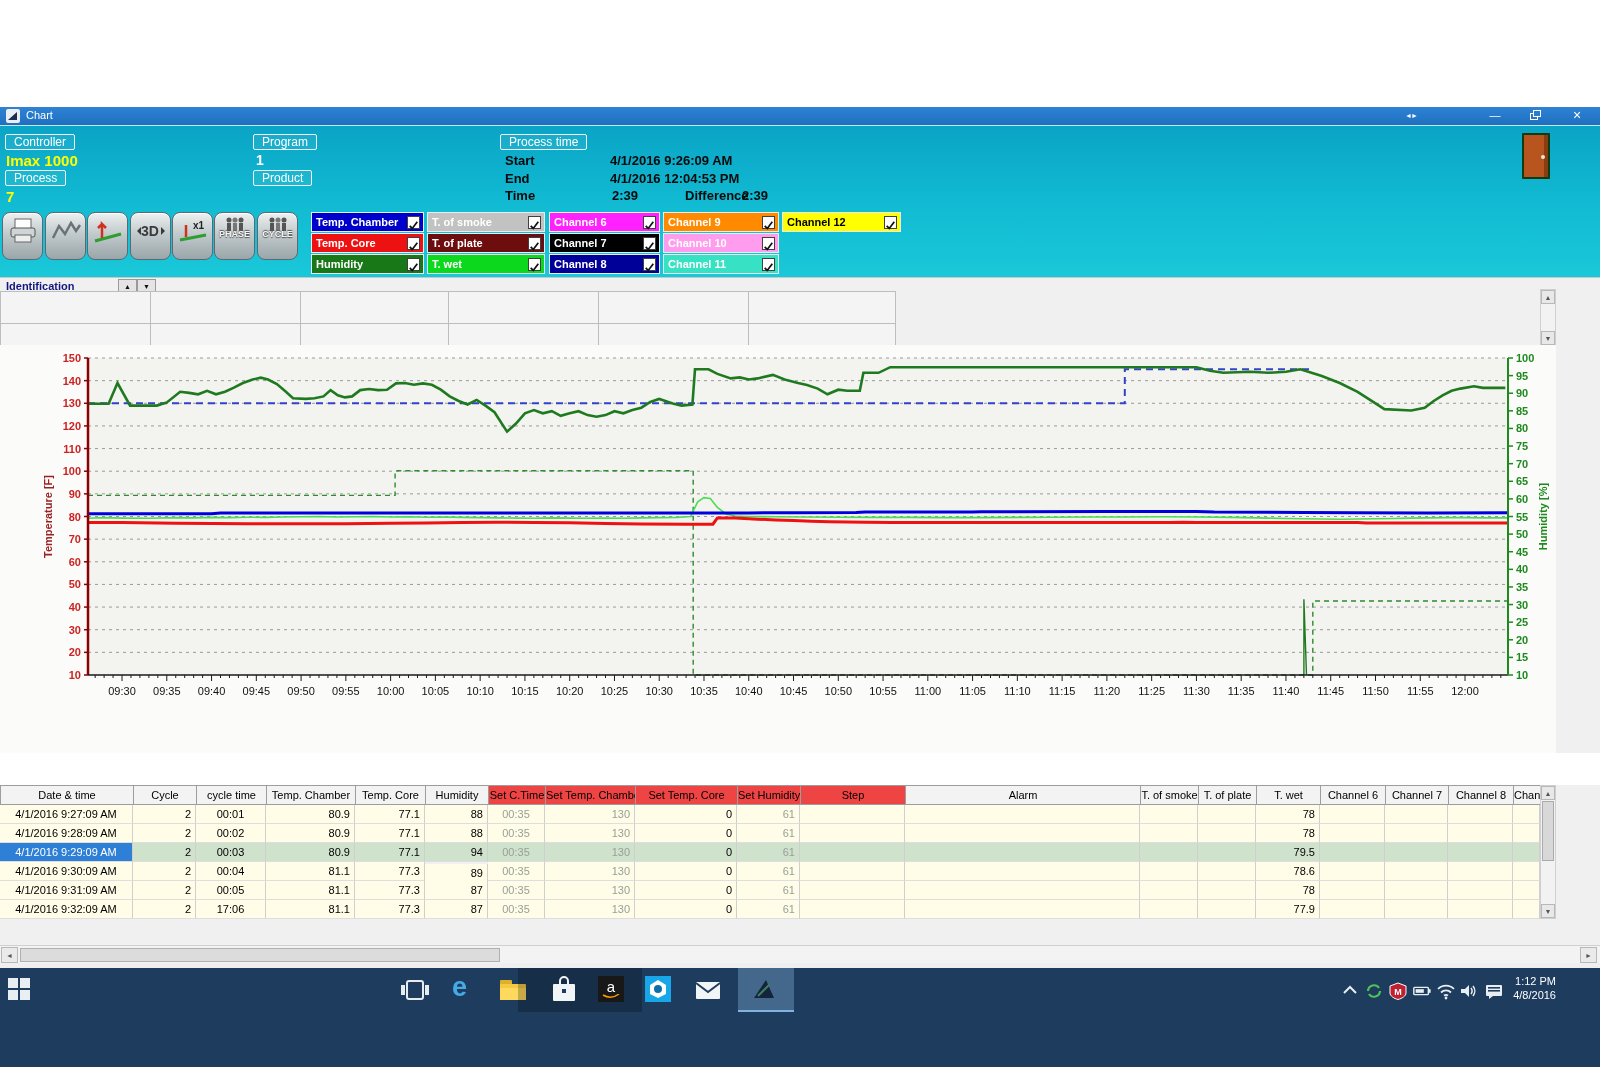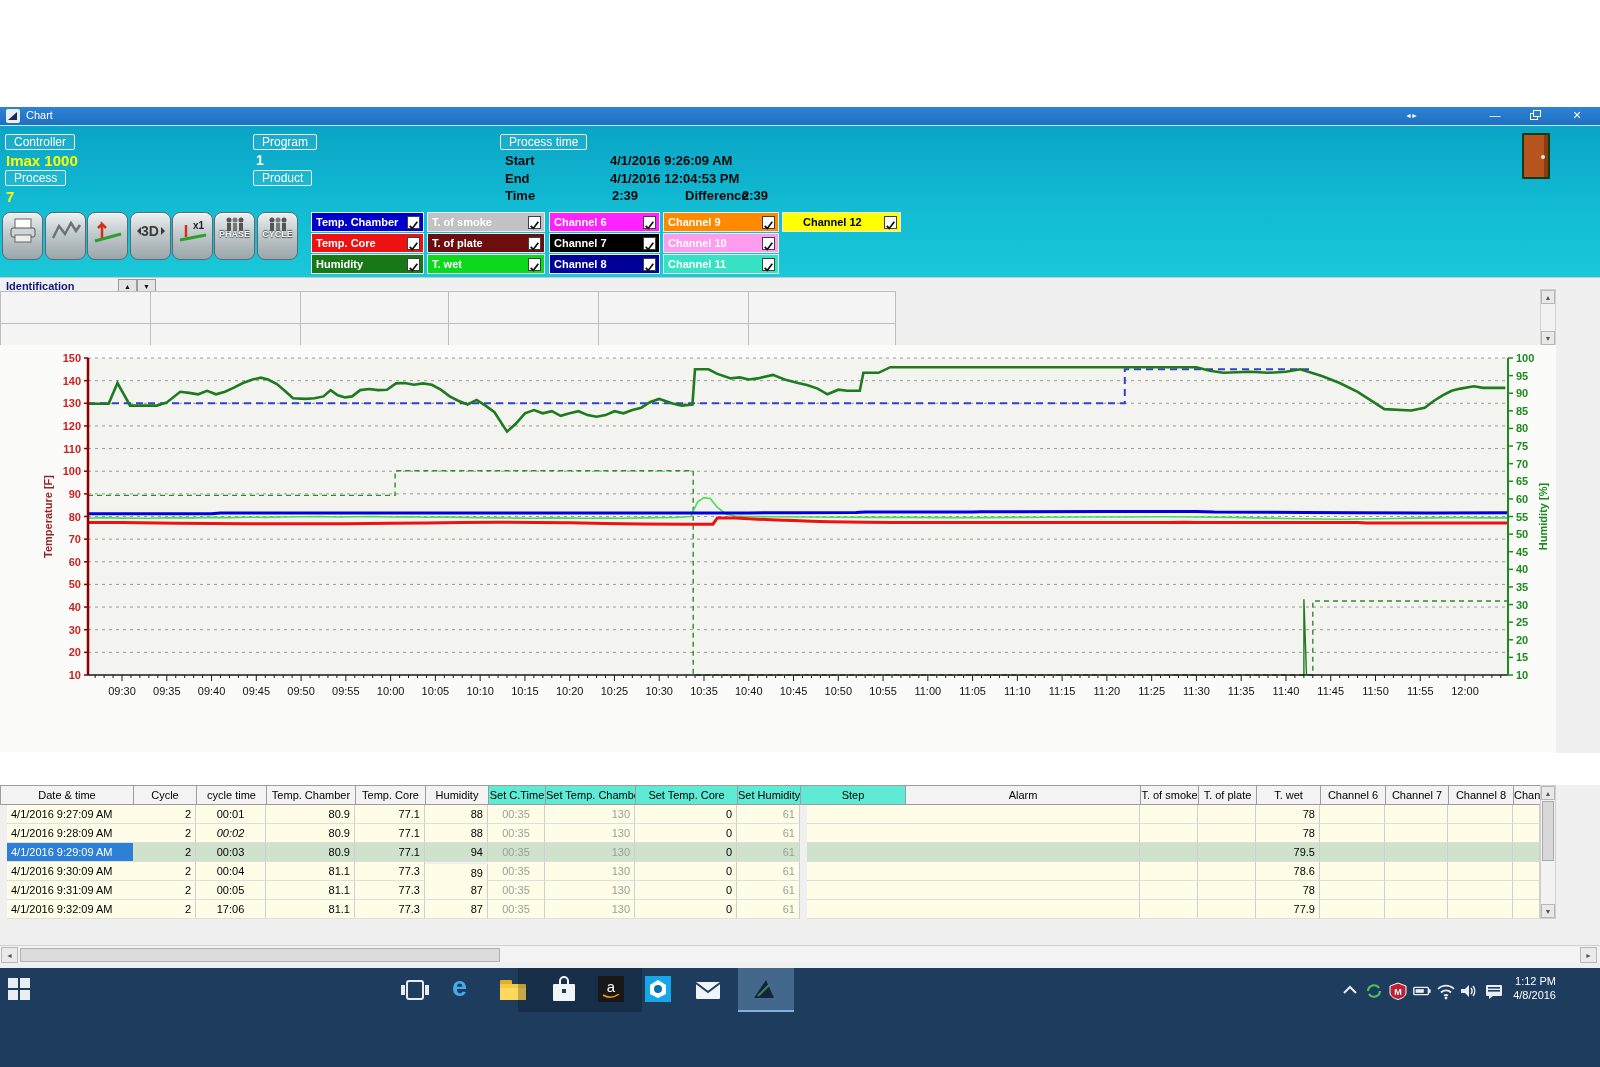--- a/index.html
+++ b/index.html
@@ -82,28 +82,28 @@
     border:1px solid #b9b99a; border-radius:3px; }
   #axis-settings-btn { left:1430px; top:4px; width:112px; height:22px; background:#f0f0f0;
     border:1px solid #858585; box-shadow:inset 1px 1px 0 #fff; font-size:11px;
     text-align:center; line-height:20px; color:#000; }
 
   
   #table-section { top:678px; left:0; width:1600px; height:160px; background:#f0f0f0; }
   .th { position:absolute; top:0; height:20px; background:#f3f3f3; border:1px solid #9d9d9d;
     font-size:11px; color:#000; text-align:center; line-height:18px; overflow:hidden;
     white-space:nowrap; }
-  .th.set { background:#5eead4; }
+  .th.set { background:#ef4444; }
   .td { position:absolute; height:19px; background:#fffde8; border-right:1px solid #cfcfcf;
     border-bottom:1px solid #dedede; font-size:11px; color:#000; line-height:18px;
     overflow:hidden; white-space:nowrap; padding:0 4px; }
   .td.selrow { background:#cfe2cc; }
   .td.seldate { background:#2e7fd6; color:#fff; }
   .td.dim { color:#98a098; }
-  .al { text-align:left;margin-left:7px; } .ar { text-align:right; } .ac { text-align:center; }
+  .al { text-align:center; } .ar { text-align:right; } .ac { text-align:center; }
 
   
   #hscroll { top:838px; left:0; width:1600px; height:18px; background:#f3f3f3;
     border-top:1px solid #d0d0d0; }
   #hscroll .harr { position:absolute; top:1px; width:17px; height:16px; background:#eaeaea;
     border:1px solid #b8b8b8; font-size:7px; text-align:center; line-height:15px; color:#555; }
   #hthumb { position:absolute; top:2px; left:20px; width:480px; height:14px; background:#dcdcdc;
     border:1px solid #b0b0b0; }
   #win-bottom-strip { top:856px; left:0; width:1600px; height:5px; background:#efefef; }
 
@@ -302,21 +302,21 @@
                 <polyline points="2,7 5,10 11,2" fill="none" stroke="#111" stroke-width="2"></polyline>
               </svg></span>
           </div>
           <div class="chan-cell" style="left: 663px; top: 128px; width: 116px; background: rgb(54, 226, 195);">
             <span class="lbl" style="color: rgb(255, 255, 255);">Channel 11</span>
             <span class="cbx"><svg width="11" height="11" viewBox="0 0 13 13">
                 <polyline points="2,7 5,10 11,2" fill="none" stroke="#111" stroke-width="2"></polyline>
               </svg></span>
           </div>
           <div class="chan-cell" style="left: 782px; top: 86px; width: 119px; background: rgb(255, 255, 0);">
-            <span class="lbl" style="color: rgb(0, 0, 0); margin-left: 16px;">Channel 12</span>
+            <span class="lbl" style="color: rgb(0, 0, 0);">Channel 12</span>
             <span class="cbx"><svg width="11" height="11" viewBox="0 0 13 13">
                 <polyline points="2,7 5,10 11,2" fill="none" stroke="#111" stroke-width="2"></polyline>
               </svg></span>
           </div>
         </div>
     </div>
 
     <div id="ident" class="abs">
       <div id="ident-label" class="abs">Identification</div>
       <div class="abs sort-btn" style="left:118px;">▲</div>
@@ -667,21 +667,21 @@
           <div class="td ac" style="left: 905px; top: 20px; width: 235px;"></div>
           <div class="td ac" style="left: 1140px; top: 20px; width: 58px;"></div>
           <div class="td ac" style="left: 1198px; top: 20px; width: 58px;"></div>
           <div class="td ar" style="left: 1256px; top: 20px; width: 64px;">78</div>
           <div class="td ac" style="left: 1320px; top: 20px; width: 65px;"></div>
           <div class="td ac" style="left: 1385px; top: 20px; width: 63px;"></div>
           <div class="td ac" style="left: 1448px; top: 20px; width: 65px;"></div>
           <div class="td ac" style="left: 1513px; top: 20px; width: 27px;"></div>
           <div class="td al" style="left: 0px; top: 39px; width: 133px;">4/1/2016 9:28:09 AM</div>
           <div class="td ar" style="left: 133px; top: 39px; width: 63px;">2</div>
-          <div class="td ac" style="left: 196px; top: 39px; width: 70px; font-style: italic;">00:02</div>
+          <div class="td ac" style="left: 196px; top: 39px; width: 70px;">00:02</div>
           <div class="td ar" style="left: 266px; top: 39px; width: 89px;">80.9</div>
           <div class="td ar" style="left: 355px; top: 39px; width: 70px;">77.1</div>
           <div class="td ar" style="left: 425px; top: 39px; width: 63px;">88</div>
           <div class="td ac dim" style="left: 488px; top: 39px; width: 57px;">00:35</div>
           <div class="td ar dim" style="left: 545px; top: 39px; width: 90px;">130</div>
           <div class="td ar" style="left: 635px; top: 39px; width: 102px;">0</div>
           <div class="td ar dim" style="left: 737px; top: 39px; width: 63px;">61</div>
           <div class="td al" style="left: 800px; top: 39px; width: 105px;"></div>
           <div class="td ac" style="left: 905px; top: 39px; width: 235px;"></div>
           <div class="td ac" style="left: 1140px; top: 39px; width: 58px;"></div>

